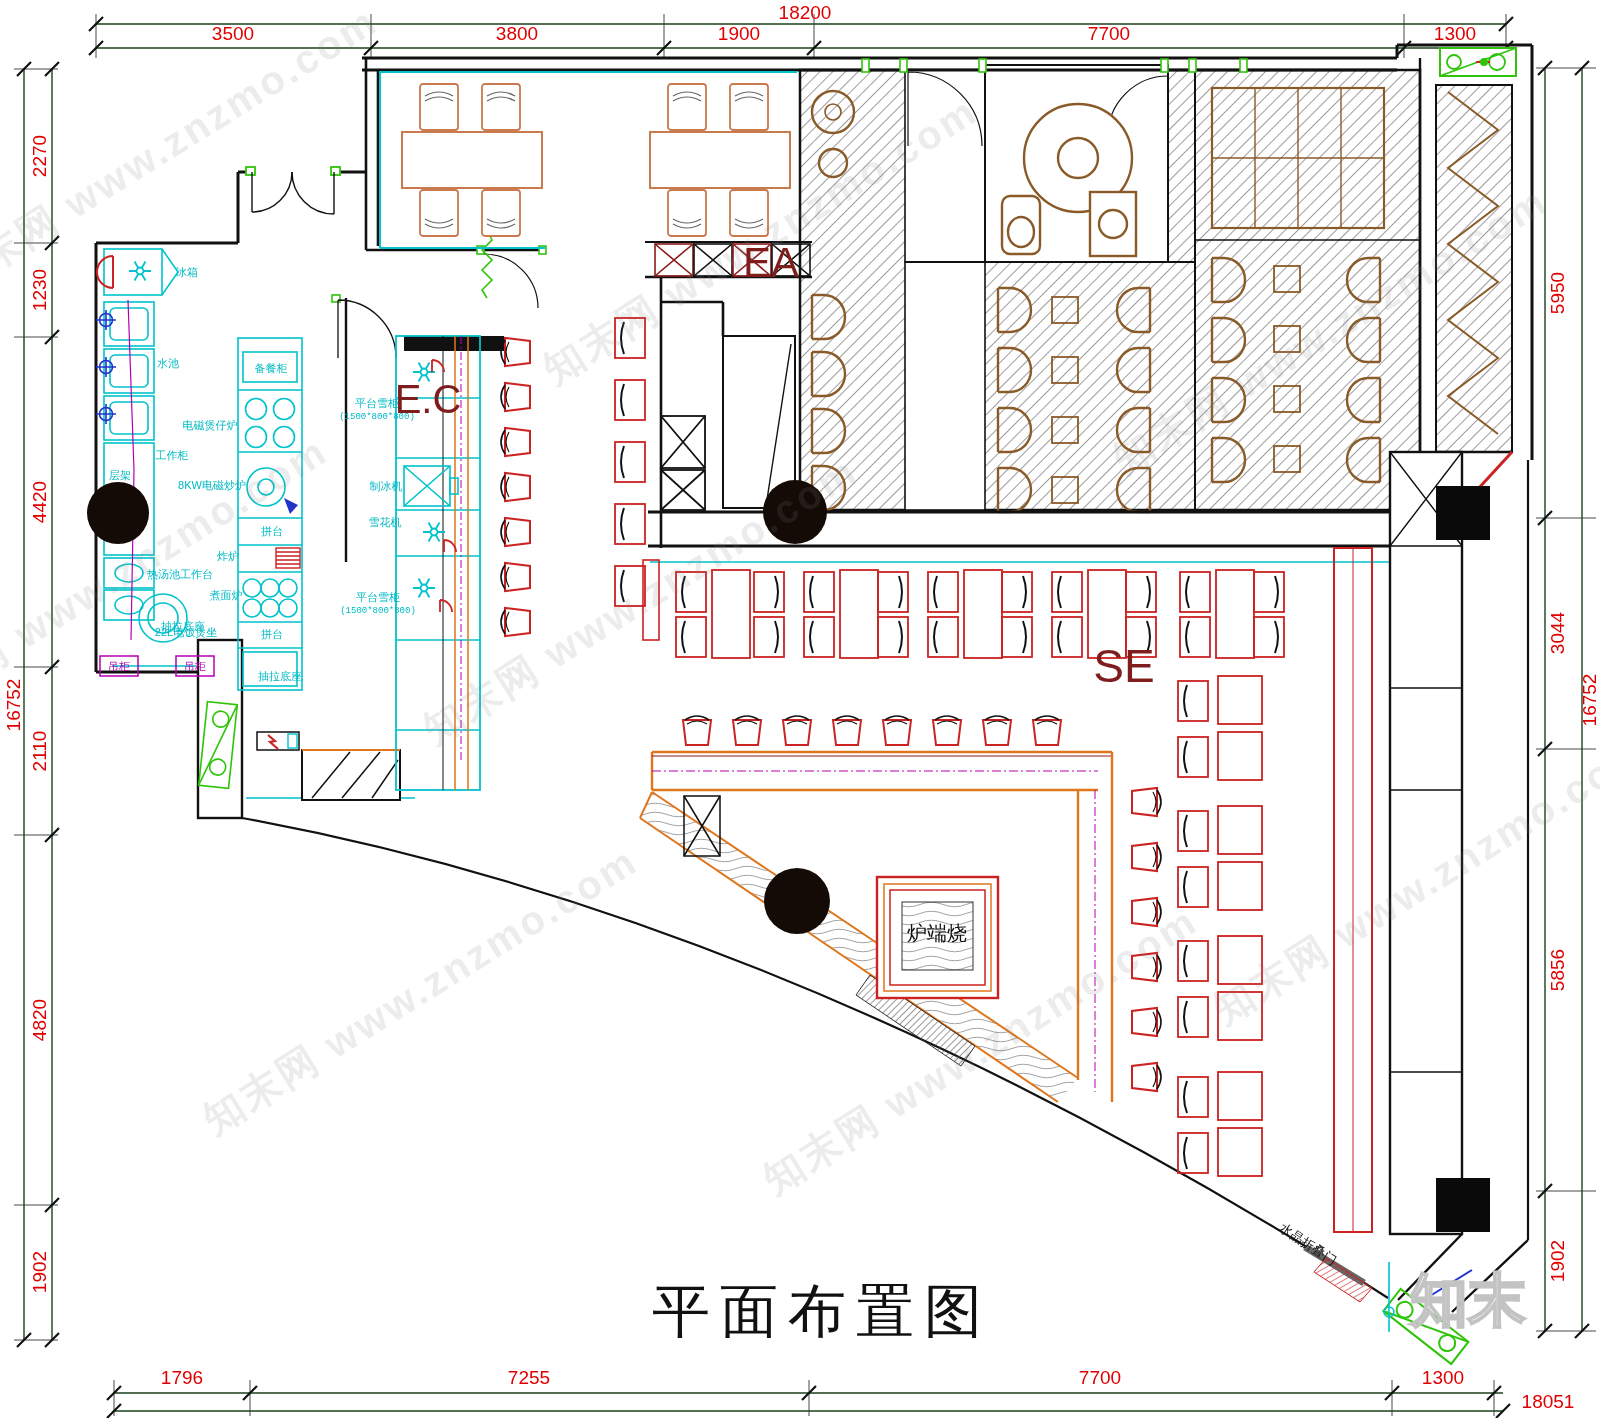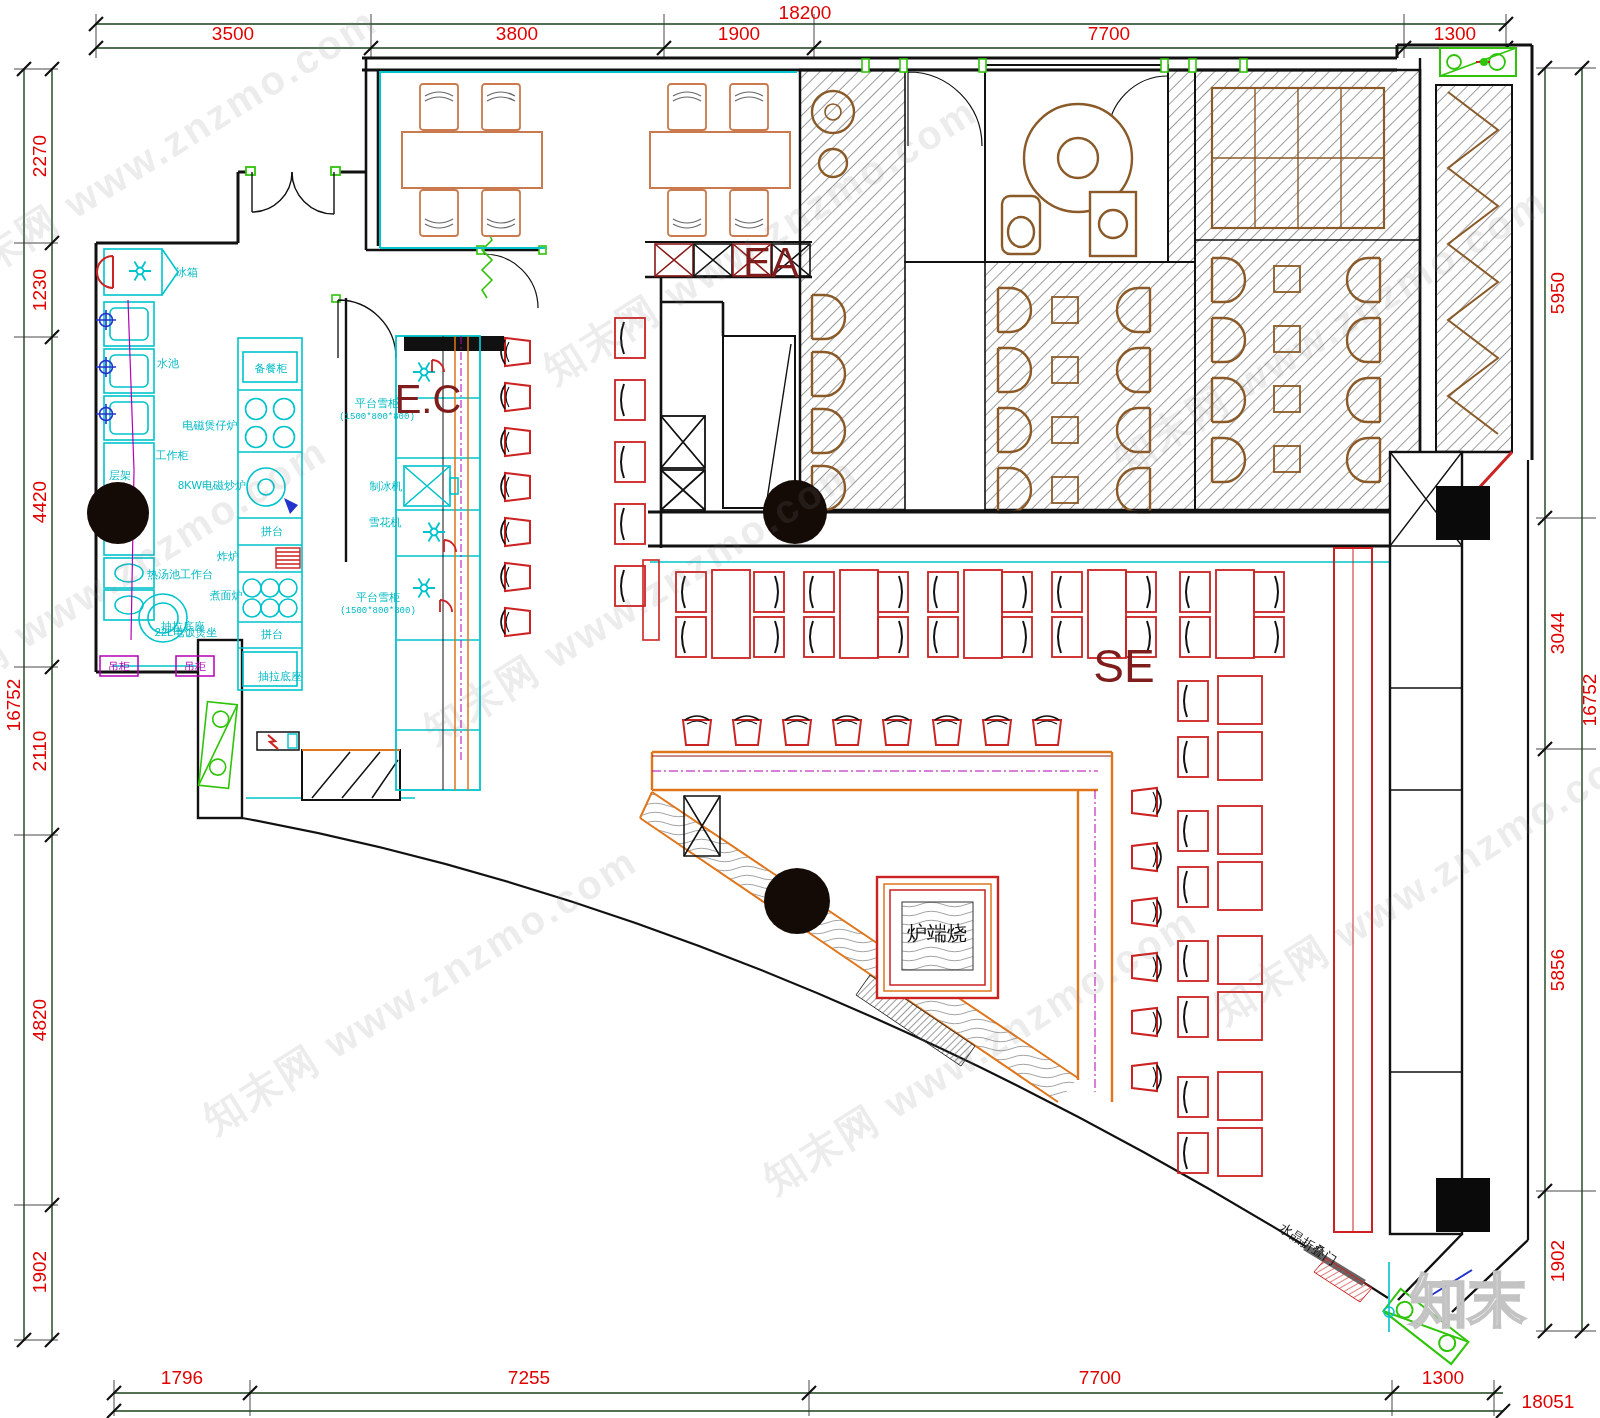--- a/index.html
+++ b/index.html
@@ -539,15 +539,16 @@
 <span class="t eq" style="left:378px;top:597px">平台雪柜</span>
 <span class="t eq9" style="left:378px;top:611px">(1500*800*800)</span>
 
 <span class="t zone" style="left:428px;top:399px;font-size:40px">E.C</span>
 <span class="t zone" style="left:771px;top:263px;font-size:42px">EA</span>
 <span class="t zone" style="left:1124px;top:666px;font-size:46px">SE</span>
 
 <span class="t blk serif" style="left:937px;top:933px;font-size:20px">炉端烧</span>
 <span class="t blk rot-door" style="left:1308px;top:1244px;font-size:13px">水晶折叠门</span>
 
+<span class="t blk serif" style="left:822px;top:1311px;font-size:58px;letter-spacing:10px">平面布置图</span>
 <span class="t outline" style="left:1468px;top:1300px;font-size:58px">知末</span>
 
 </div>
 
 </body></html>

